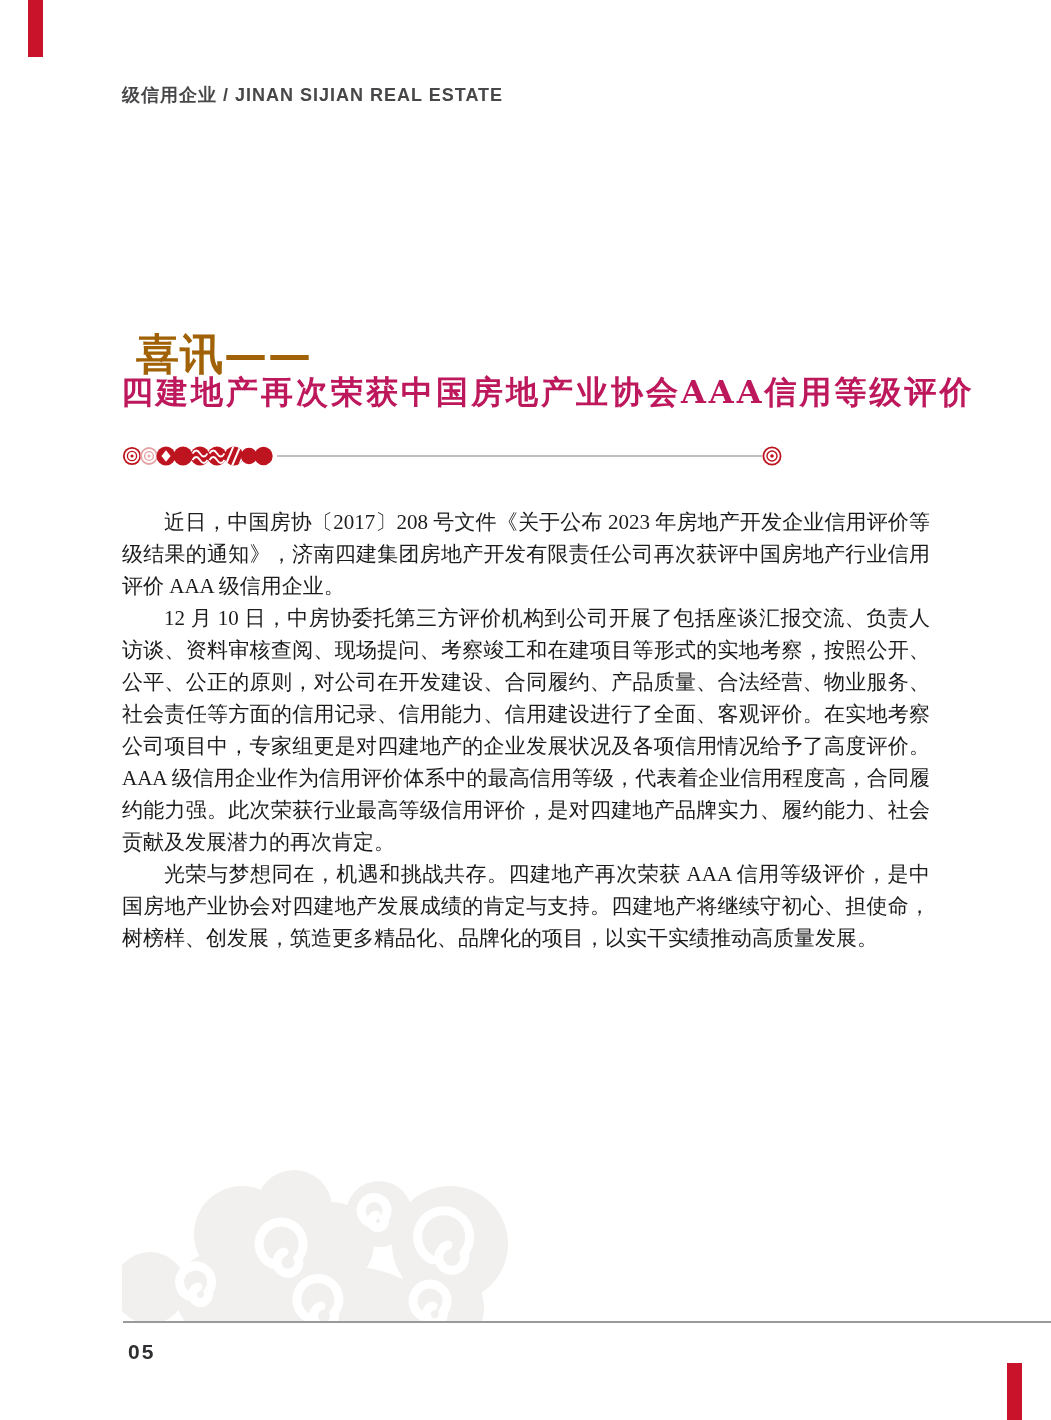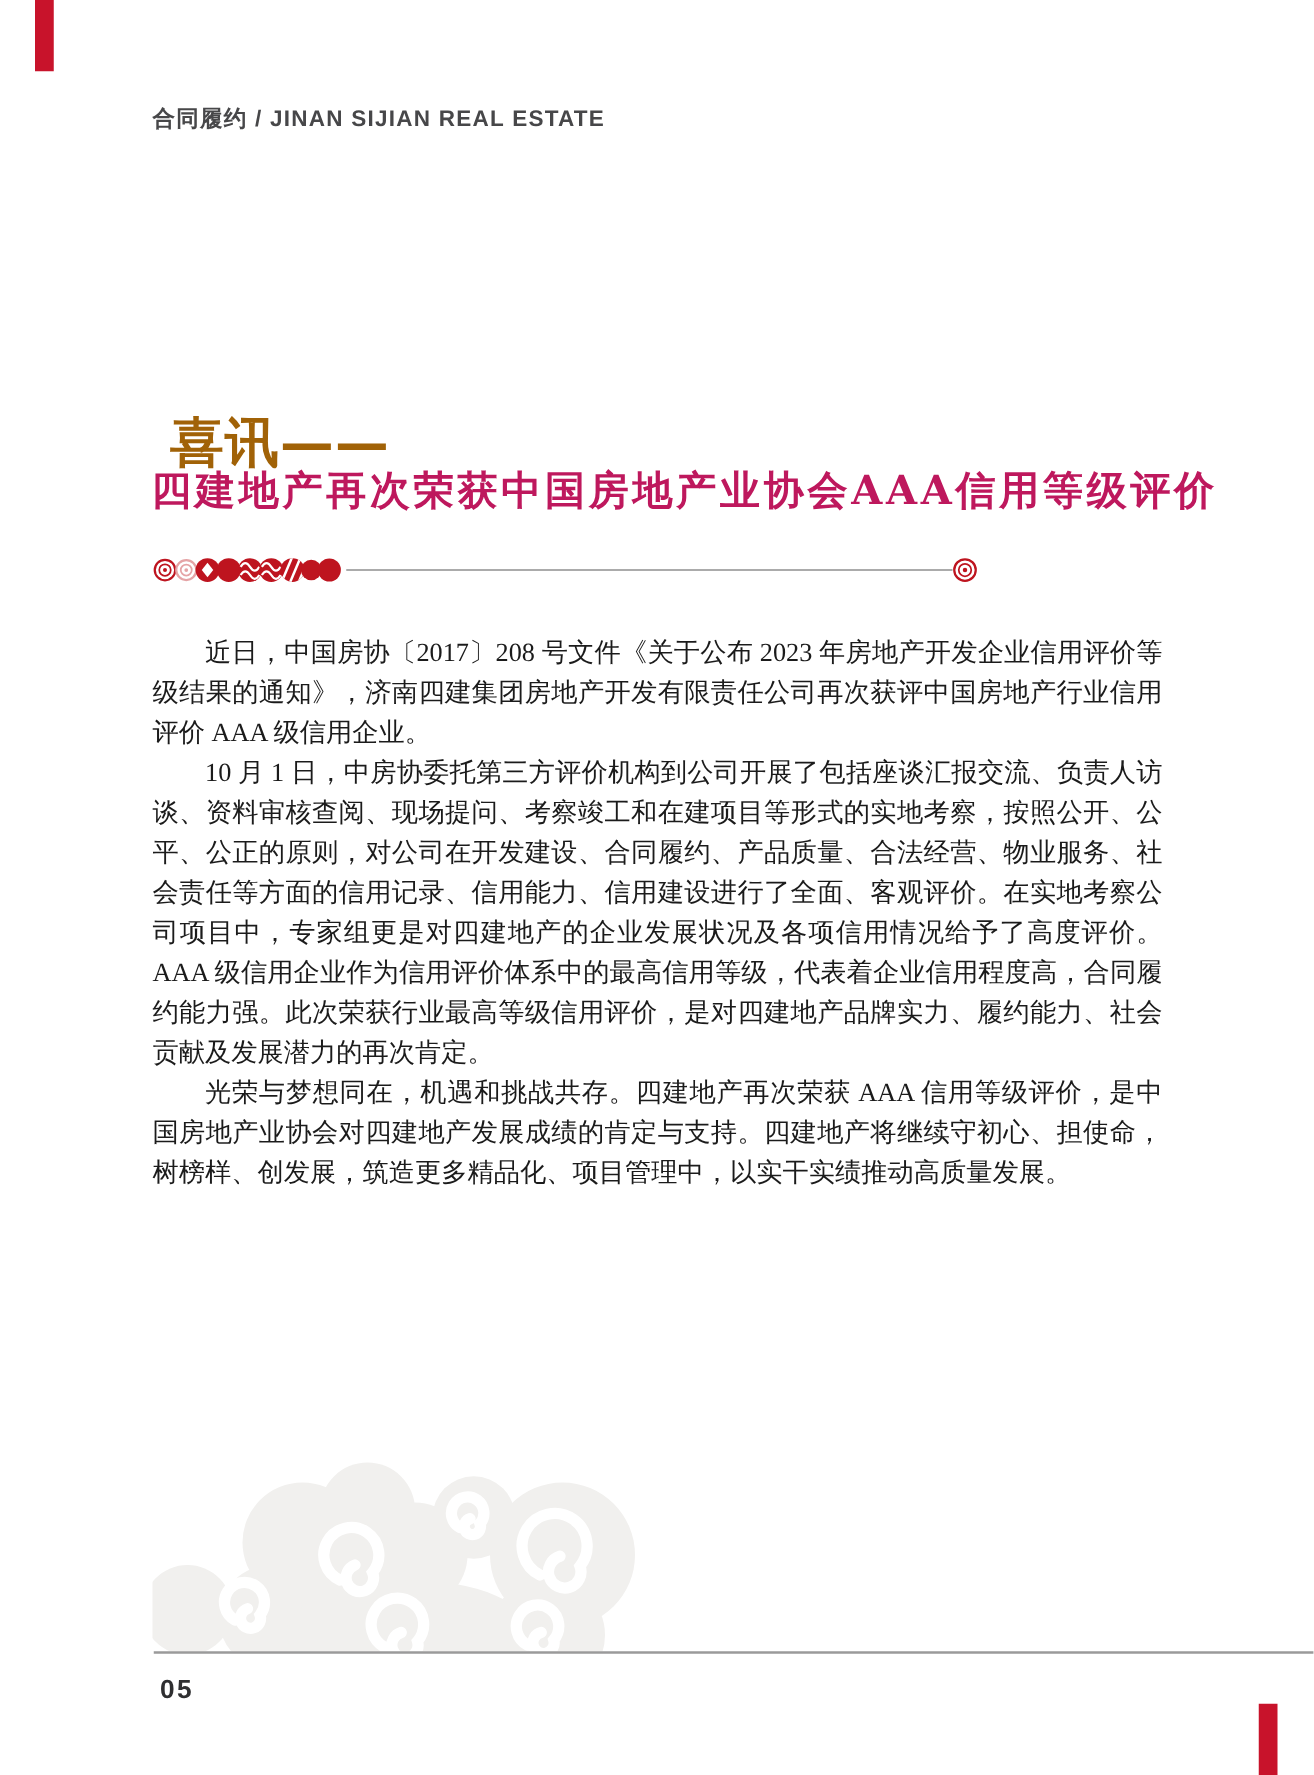--- a/index.html
+++ b/index.html
@@ -52,21 +52,21 @@
   }
 </style>
 </head>
 <body>
 
 <div class="page">
 
   <div class="corner-bar top-left"></div>
   <div class="corner-bar bottom-right"></div>
 
-  <div class="kicker">合同履约 / JINAN SIJIAN REAL ESTATE</div>
+  <div class="kicker">级信用企业 / JINAN SIJIAN REAL ESTATE</div>
 
   <h1 class="title">喜讯——</h1>
   <h2 class="subtitle">四建地产再次荣获中国房地产业协会AAA信用等级评价</h2>
 
   <svg class="divider" viewBox="0 0 680 24" xmlns="http://www.w3.org/2000/svg">
 
     <g>
       <circle cx="10" cy="12" r="8.2" fill="none" stroke="#BE141F" stroke-width="1.8"></circle>
       <circle cx="10" cy="12" r="4.6" fill="none" stroke="#BE141F" stroke-width="1.4"></circle>
       <circle cx="10" cy="12" r="1.6" fill="#BE141F"></circle>
@@ -114,22 +114,22 @@
 
     <g>
       <circle cx="650" cy="12" r="8.6" fill="none" stroke="#BE141F" stroke-width="1.8"></circle>
       <circle cx="650" cy="12" r="5" fill="none" stroke="#BE141F" stroke-width="1.4"></circle>
       <circle cx="650" cy="12" r="1.8" fill="#BE141F"></circle>
     </g>
   </svg>
 
   <div class="article">
     <p>近日，中国房协〔2017〕208 号文件《关于公布 2023 年房地产开发企业信用评价等级结果的通知》，济南四建集团房地产开发有限责任公司再次获评中国房地产行业信用评价 AAA 级信用企业。</p>
-    <p>10 月 1 日，中房协委托第三方评价机构到公司开展了包括座谈汇报交流、负责人访谈、资料审核查阅、现场提问、考察竣工和在建项目等形式的实地考察，按照公开、公平、公正的原则，对公司在开发建设、合同履约、产品质量、合法经营、物业服务、社会责任等方面的信用记录、信用能力、信用建设进行了全面、客观评价。在实地考察公司项目中，专家组更是对四建地产的企业发展状况及各项信用情况给予了高度评价。AAA 级信用企业作为信用评价体系中的最高信用等级，代表着企业信用程度高，合同履约能力强。此次荣获行业最高等级信用评价，是对四建地产品牌实力、履约能力、社会贡献及发展潜力的再次肯定。</p>
-    <p>光荣与梦想同在，机遇和挑战共存。四建地产再次荣获 AAA 信用等级评价，是中国房地产业协会对四建地产发展成绩的肯定与支持。四建地产将继续守初心、担使命，树榜样、创发展，筑造更多精品化、项目管理中，以实干实绩推动高质量发展。</p>
+    <p>12 月 10 日，中房协委托第三方评价机构到公司开展了包括座谈汇报交流、负责人访谈、资料审核查阅、现场提问、考察竣工和在建项目等形式的实地考察，按照公开、公平、公正的原则，对公司在开发建设、合同履约、产品质量、合法经营、物业服务、社会责任等方面的信用记录、信用能力、信用建设进行了全面、客观评价。在实地考察公司项目中，专家组更是对四建地产的企业发展状况及各项信用情况给予了高度评价。AAA 级信用企业作为信用评价体系中的最高信用等级，代表着企业信用程度高，合同履约能力强。此次荣获行业最高等级信用评价，是对四建地产品牌实力、履约能力、社会贡献及发展潜力的再次肯定。</p>
+    <p>光荣与梦想同在，机遇和挑战共存。四建地产再次荣获 AAA 信用等级评价，是中国房地产业协会对四建地产发展成绩的肯定与支持。四建地产将继续守初心、担使命，树榜样、创发展，筑造更多精品化、品牌化的项目，以实干实绩推动高质量发展。</p>
   </div>
 
   <svg class="cloud" viewBox="0 0 390 165" xmlns="http://www.w3.org/2000/svg">
     <g fill="#F1F0EE">
       <circle cx="28" cy="132" r="36"></circle>
       <circle cx="95" cy="138" r="42"></circle>
       <circle cx="120" cy="78" r="48"></circle>
       <circle cx="172" cy="52" r="38"></circle>
       <circle cx="210" cy="88" r="42"></circle>
       <circle cx="158" cy="116" r="48"></circle>

